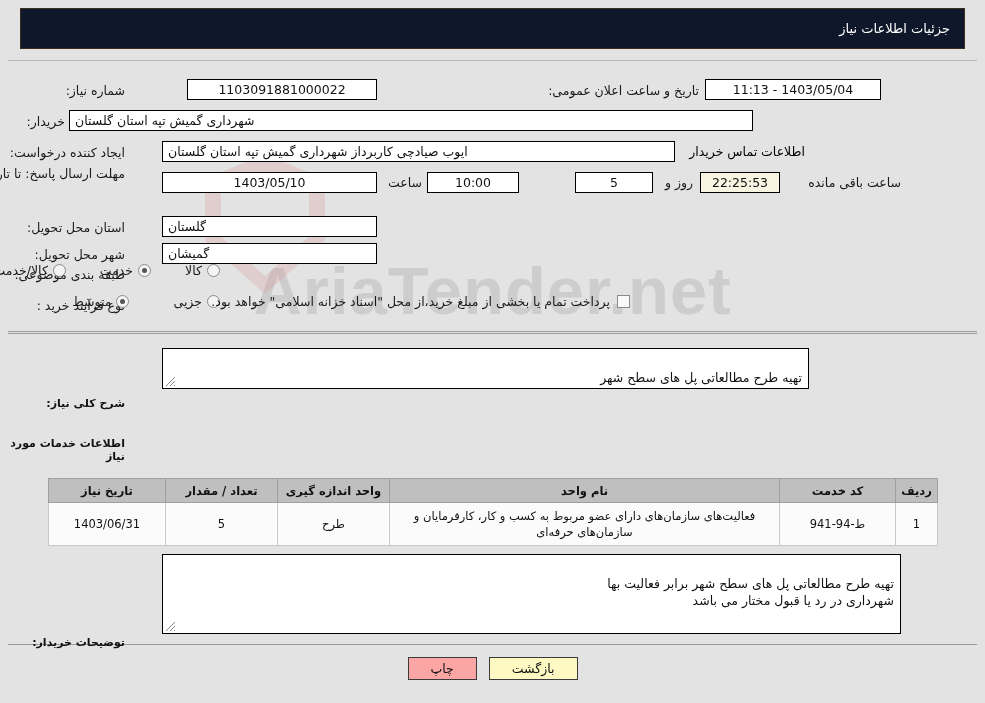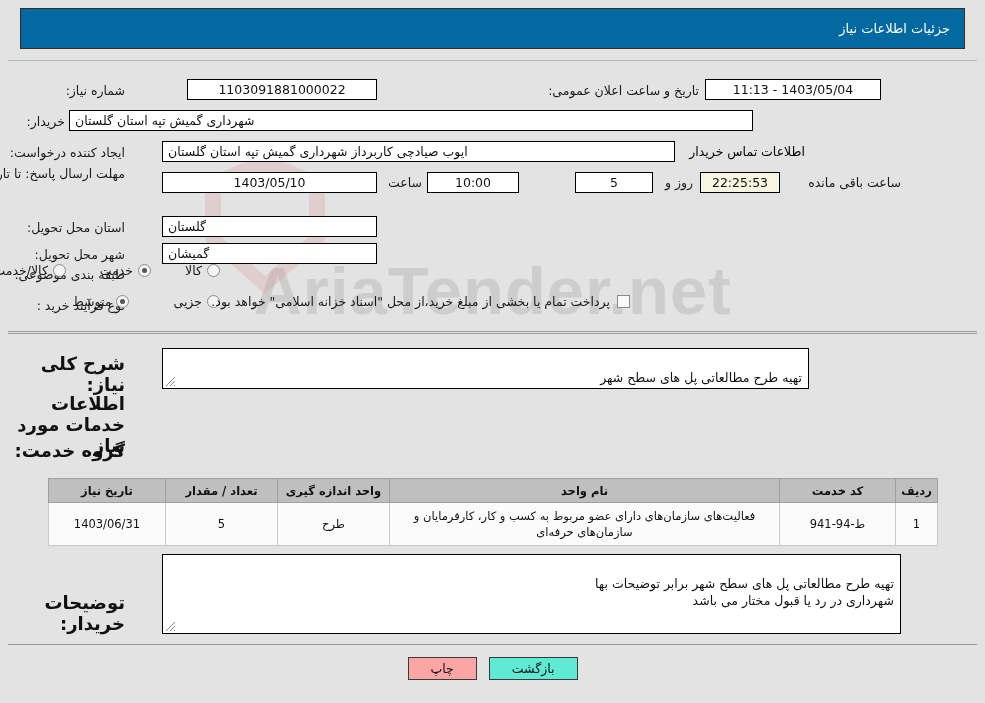--- a/index.html
+++ b/index.html
@@ -48,21 +48,21 @@
     right: 676px; top: -8px;
     width: 88px; height: 104px;
     background: #e3e3e3;
     clip-path: polygon(50% 0%, 100% 18%, 100% 62%, 50% 100%, 0% 62%, 0% 18%);
   }
   
   .title-bar {
     position: absolute;
     left: 20px; top: 8px;
     width: 945px; height: 41px;
-    background: #0369a1;
+    background: #0f172a;
     border: 1px solid #3a2d1c;
     color: #ffffff;
     font-size: 13px;
     display: flex;
     align-items: center;
     justify-content: flex-start;
     padding-right: 14px;
     z-index: 2;
   }
   
@@ -159,24 +159,25 @@
     left: 2px; bottom: 1px;
     width: 11px; height: 11px;
     color: #777;
     font-size: 11px;
     line-height: 11px;
   }
   .grip svg { display: block; }
   
   .sect-h {
     position: absolute;
-    font-size: 18px;
+    font-size: 11px;
     font-weight: bold;
     color: #111;
     z-index: 3;
+    margin-top: 44px;
   }
   
   #items-table {
     position: absolute;
     left: 48px; top: 478px;
     width: 890px;
     border-collapse: collapse;
     z-index: 3;
     background: #fdfdfd;
   }
@@ -211,21 +212,21 @@
     z-index: 4;
   }
   .btn {
     font-size: 12.5px;
     border: 1px solid #3a3a3a;
     padding: 3px 22px;
     cursor: pointer;
     color: #111;
   }
   .btn-print { background: #fca5a5; }
-  .btn-back  { background: #5eead4; }
+  .btn-back  { background: #fef9c3; }
 </style>
 </head>
 <body>
 
 <div id="page">
 
   <div id="watermark">
     <div class="wm-shield"></div>
     <div class="wm-shield-inner"></div>
     <div class="wm-text">AriaTender.net</div>
@@ -349,21 +350,21 @@
         <td>فعالیت‌های سازمان‌های دارای عضو مربوط به کسب و کار، کارفرمایان و سازمان‌های حرفه‌ای</td>
         <td>طرح</td>
         <td>5</td>
         <td>1403/06/31</td>
       </tr>
     </tbody>
   </table>
 
   <div class="sect-h" style="top:592px; right:860px;">توضیحات خریدار:</div>
   <div class="ta" style="position:absolute; top:554px; right:84px; width:739px; height:80px; z-index:3;">
-    <div>تهیه طرح مطالعاتی پل های سطح شهر برابر توضیحات بها</div>
+    <div>تهیه طرح مطالعاتی پل های سطح شهر برابر فعالیت بها</div>
     <div>شهرداری در رد یا قبول مختار می باشد</div>
     <span class="grip">
       <svg width="11" height="11" viewBox="0 0 11 11">
           <path d="M10 1 L1 10 M10 5 L5 10 M10 9 L9 10" stroke="#888" stroke-width="1" fill="none"></path>
         </svg>
     </span>
   </div>
 
   <div class="btns">
     <div class="btn btn-back">بازگشت</div>

